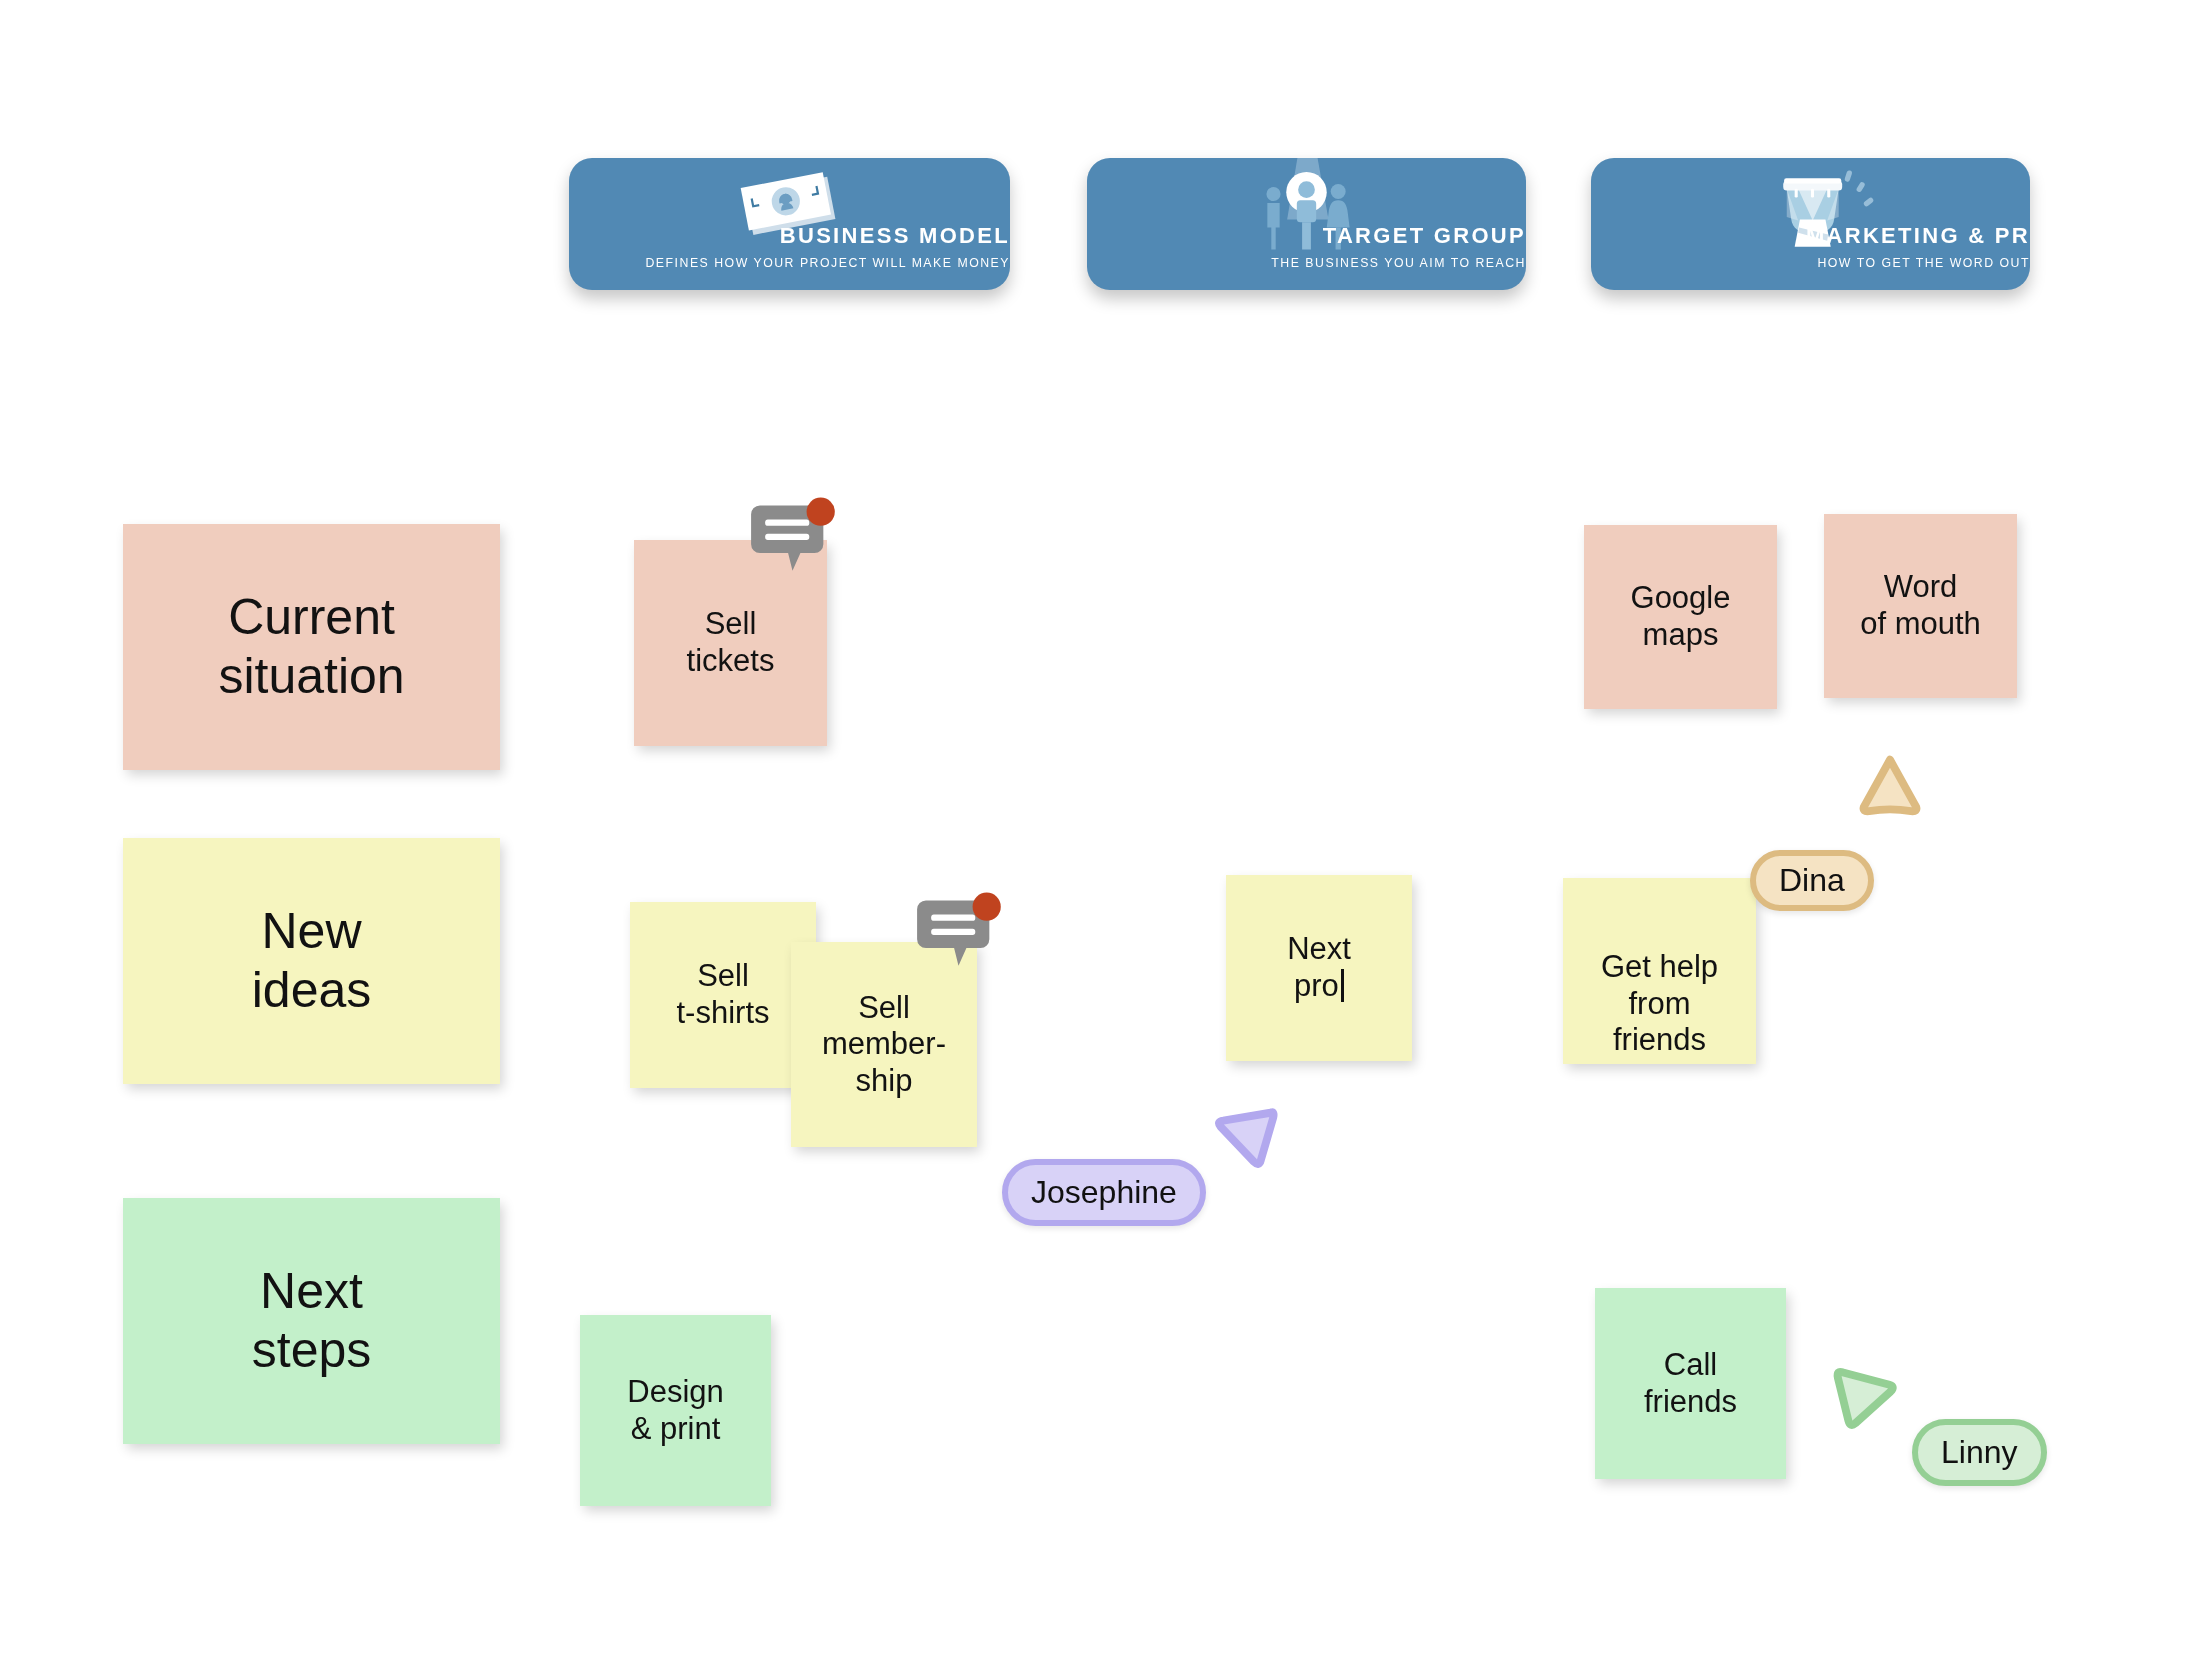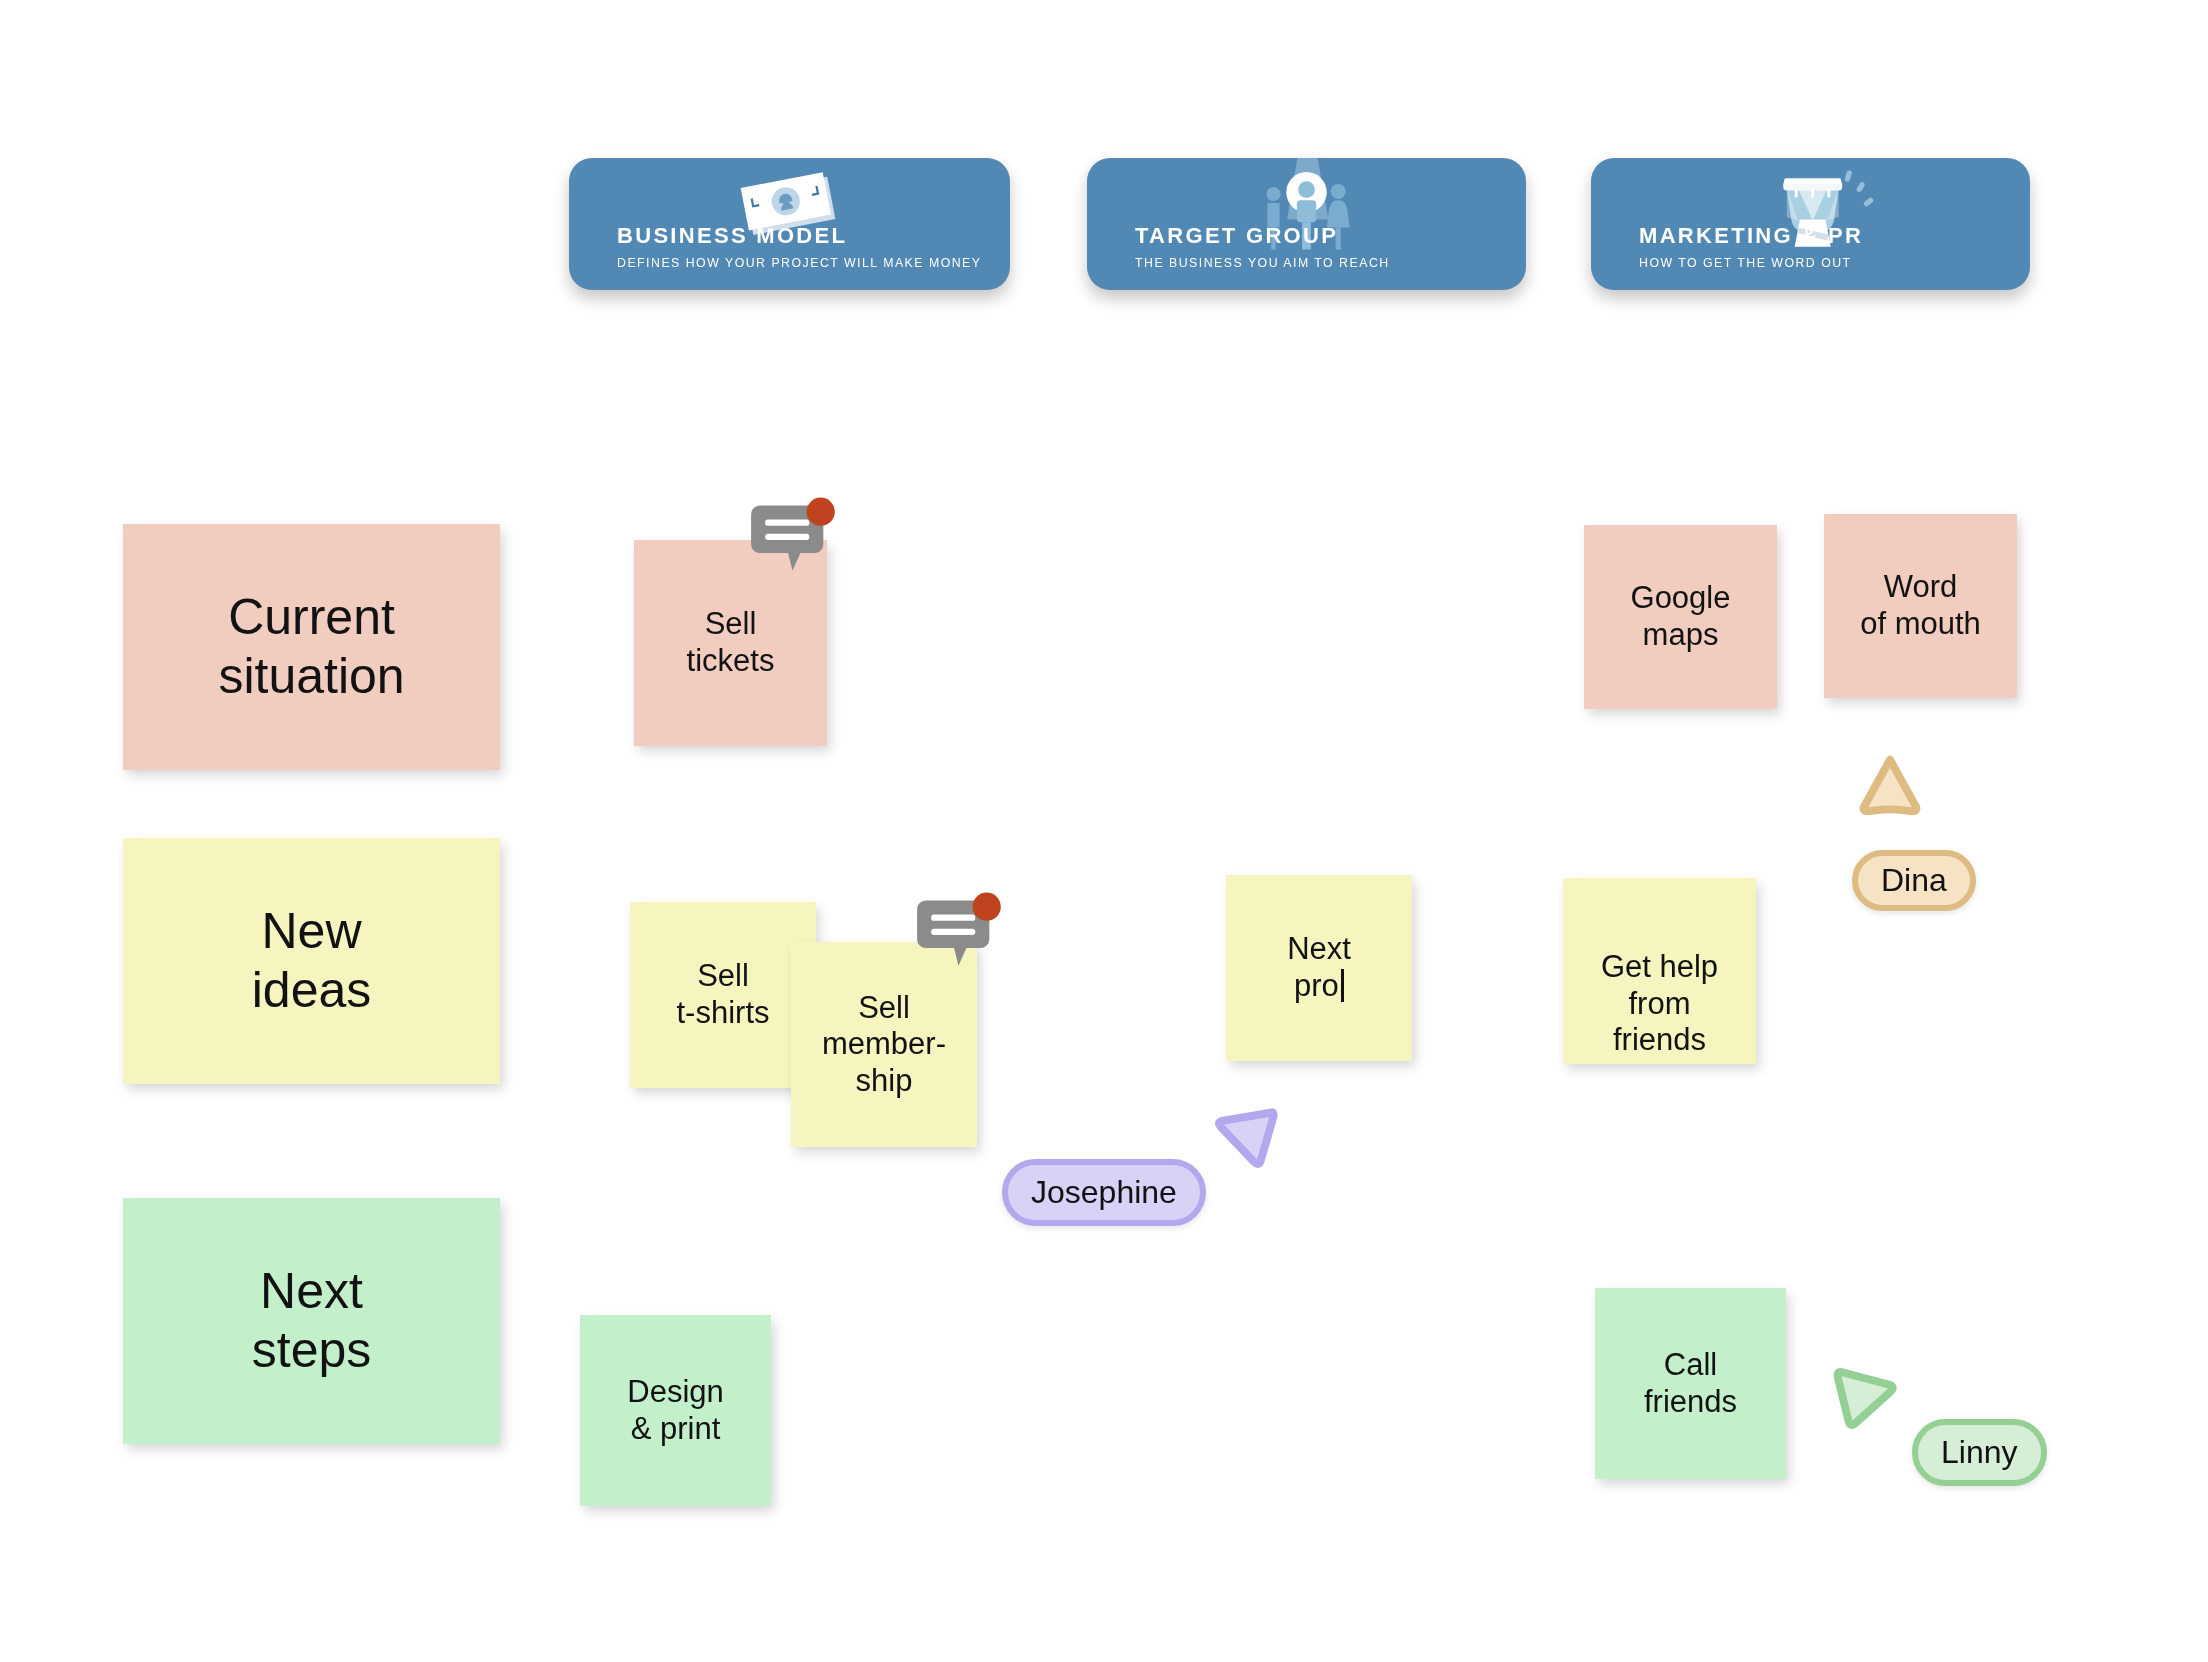--- a/index.html
+++ b/index.html
@@ -17,21 +17,21 @@
     position:absolute;
     border-radius:23px;
     background:#5189b4;
     box-shadow:0 8.8px 16px rgba(0,0,0,.22);
     overflow:hidden;
   }
   .cat-art{position:absolute;left:0;top:0;width:100%;height:74%;}
   .cat-art svg{display:block;width:100%;height:100%;}
   .cat-text{
     position:absolute;left:0;right:0;bottom:19.3px;
-    text-align:left;color:#ffffff;padding-left:48px;
+    text-align:right;color:#ffffff;padding-left:48px;
   }
   .cat-title{
     font-size:22px;font-weight:bold;letter-spacing:2.3px;
     line-height:1.1;
   }
   .cat-sub{
     font-size:12.3px;font-weight:normal;letter-spacing:1.5px;
     margin-top:8.8px;line-height:1.1;
   }
 
@@ -239,21 +239,21 @@
     <span class="note-txt">Call
 friends</span>
   </div>
 
   <div class="cursor">
     <div class="cursor-arrow" style="left:1855px;top:751px;width:70px;height:68px;">
       <svg viewBox="0 0 80 78">
         <path d="M40 10 L70 64 Q72 70 64 69 Q40 65 16 69 Q8 70 10 64 Z" fill="#f5e3c3" stroke="#ddbb81" stroke-width="9" stroke-linejoin="round"></path>
       </svg>
     </div>
-    <div class="cursor-pill" style="left:1852px;top:850px;height:61px;background:#f5e3c3;border-color:#ddbb81;">
+    <div class="cursor-pill" style="left:1750px;top:850px;height:61px;background:#f5e3c3;border-color:#ddbb81;">
       <span>Dina</span>
     </div>
   </div>
 
   <div class="cursor">
     <div class="cursor-arrow" style="left:1210px;top:1104px;width:72px;height:70px;">
       <svg viewBox="0 0 82 80">
         <path d="M69 10 Q74 8 72 16 L58 64 Q56 72 50 66 L12 26 Q7 20 15 19 Z" fill="#d8d2f7" stroke="#b2a8ee" stroke-width="9" stroke-linejoin="round"></path>
       </svg>
     </div>

